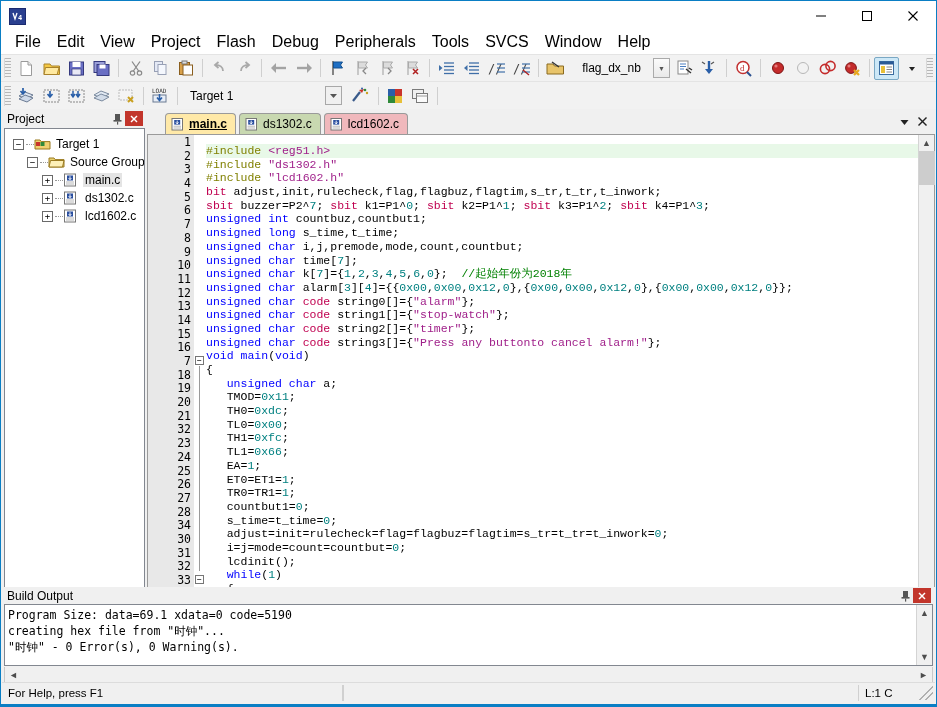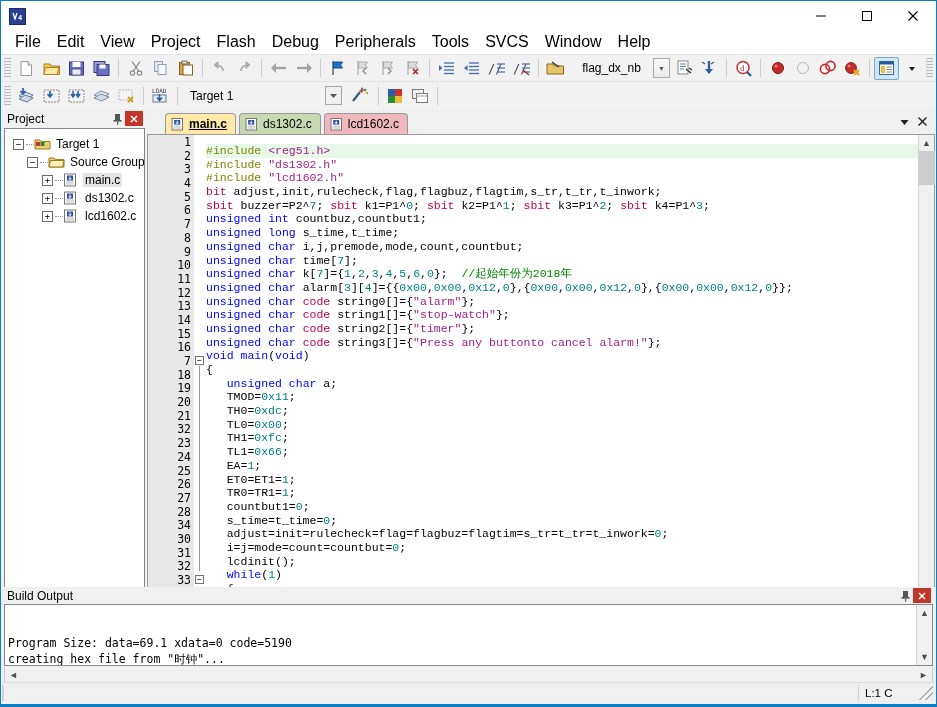--- a/index.html
+++ b/index.html
@@ -403,21 +403,20 @@
   }
   .build-text {
     flex: 1;
     font-family: "DejaVu Sans Mono", monospace;
     font-size: 11.5px;
     line-height: 16px;
     padding: 2px 0 0 3px;
     white-space: pre;
     color: #000;
     overflow: hidden;
-    margin-top: 28px;
   }
   .build-vscroll {
     width: 16px; background: #f0f0f0;
     border-left: 1px solid #d4d4d4;
     display: flex; flex-direction: column; justify-content: space-between;
     align-items: center;
     flex: none;
   }
   .build-hscroll {
     height: 16px; background: #f0f0f0;
@@ -1115,20 +1114,21 @@
       </div>
     </div>
     <div class="build-hscroll">
       <div class="hs-arrow">◄</div>
       <div style="flex:1"></div>
       <div class="hs-arrow">►</div>
     </div>
   </div>
 
   <div class="statusbar">
+    <div class="sb-cell sb-help">For Help, press F1</div>
     <div class="sb-sep"></div>
     <div class="sb-sep"></div>
     <div class="sb-cell sb-mid"></div>
     <div class="sb-sep"></div>
     <div class="sb-cell sb-pos">L:1 C</div>
     <div class="grip-corner"></div>
   </div>
 
 </div>
 

